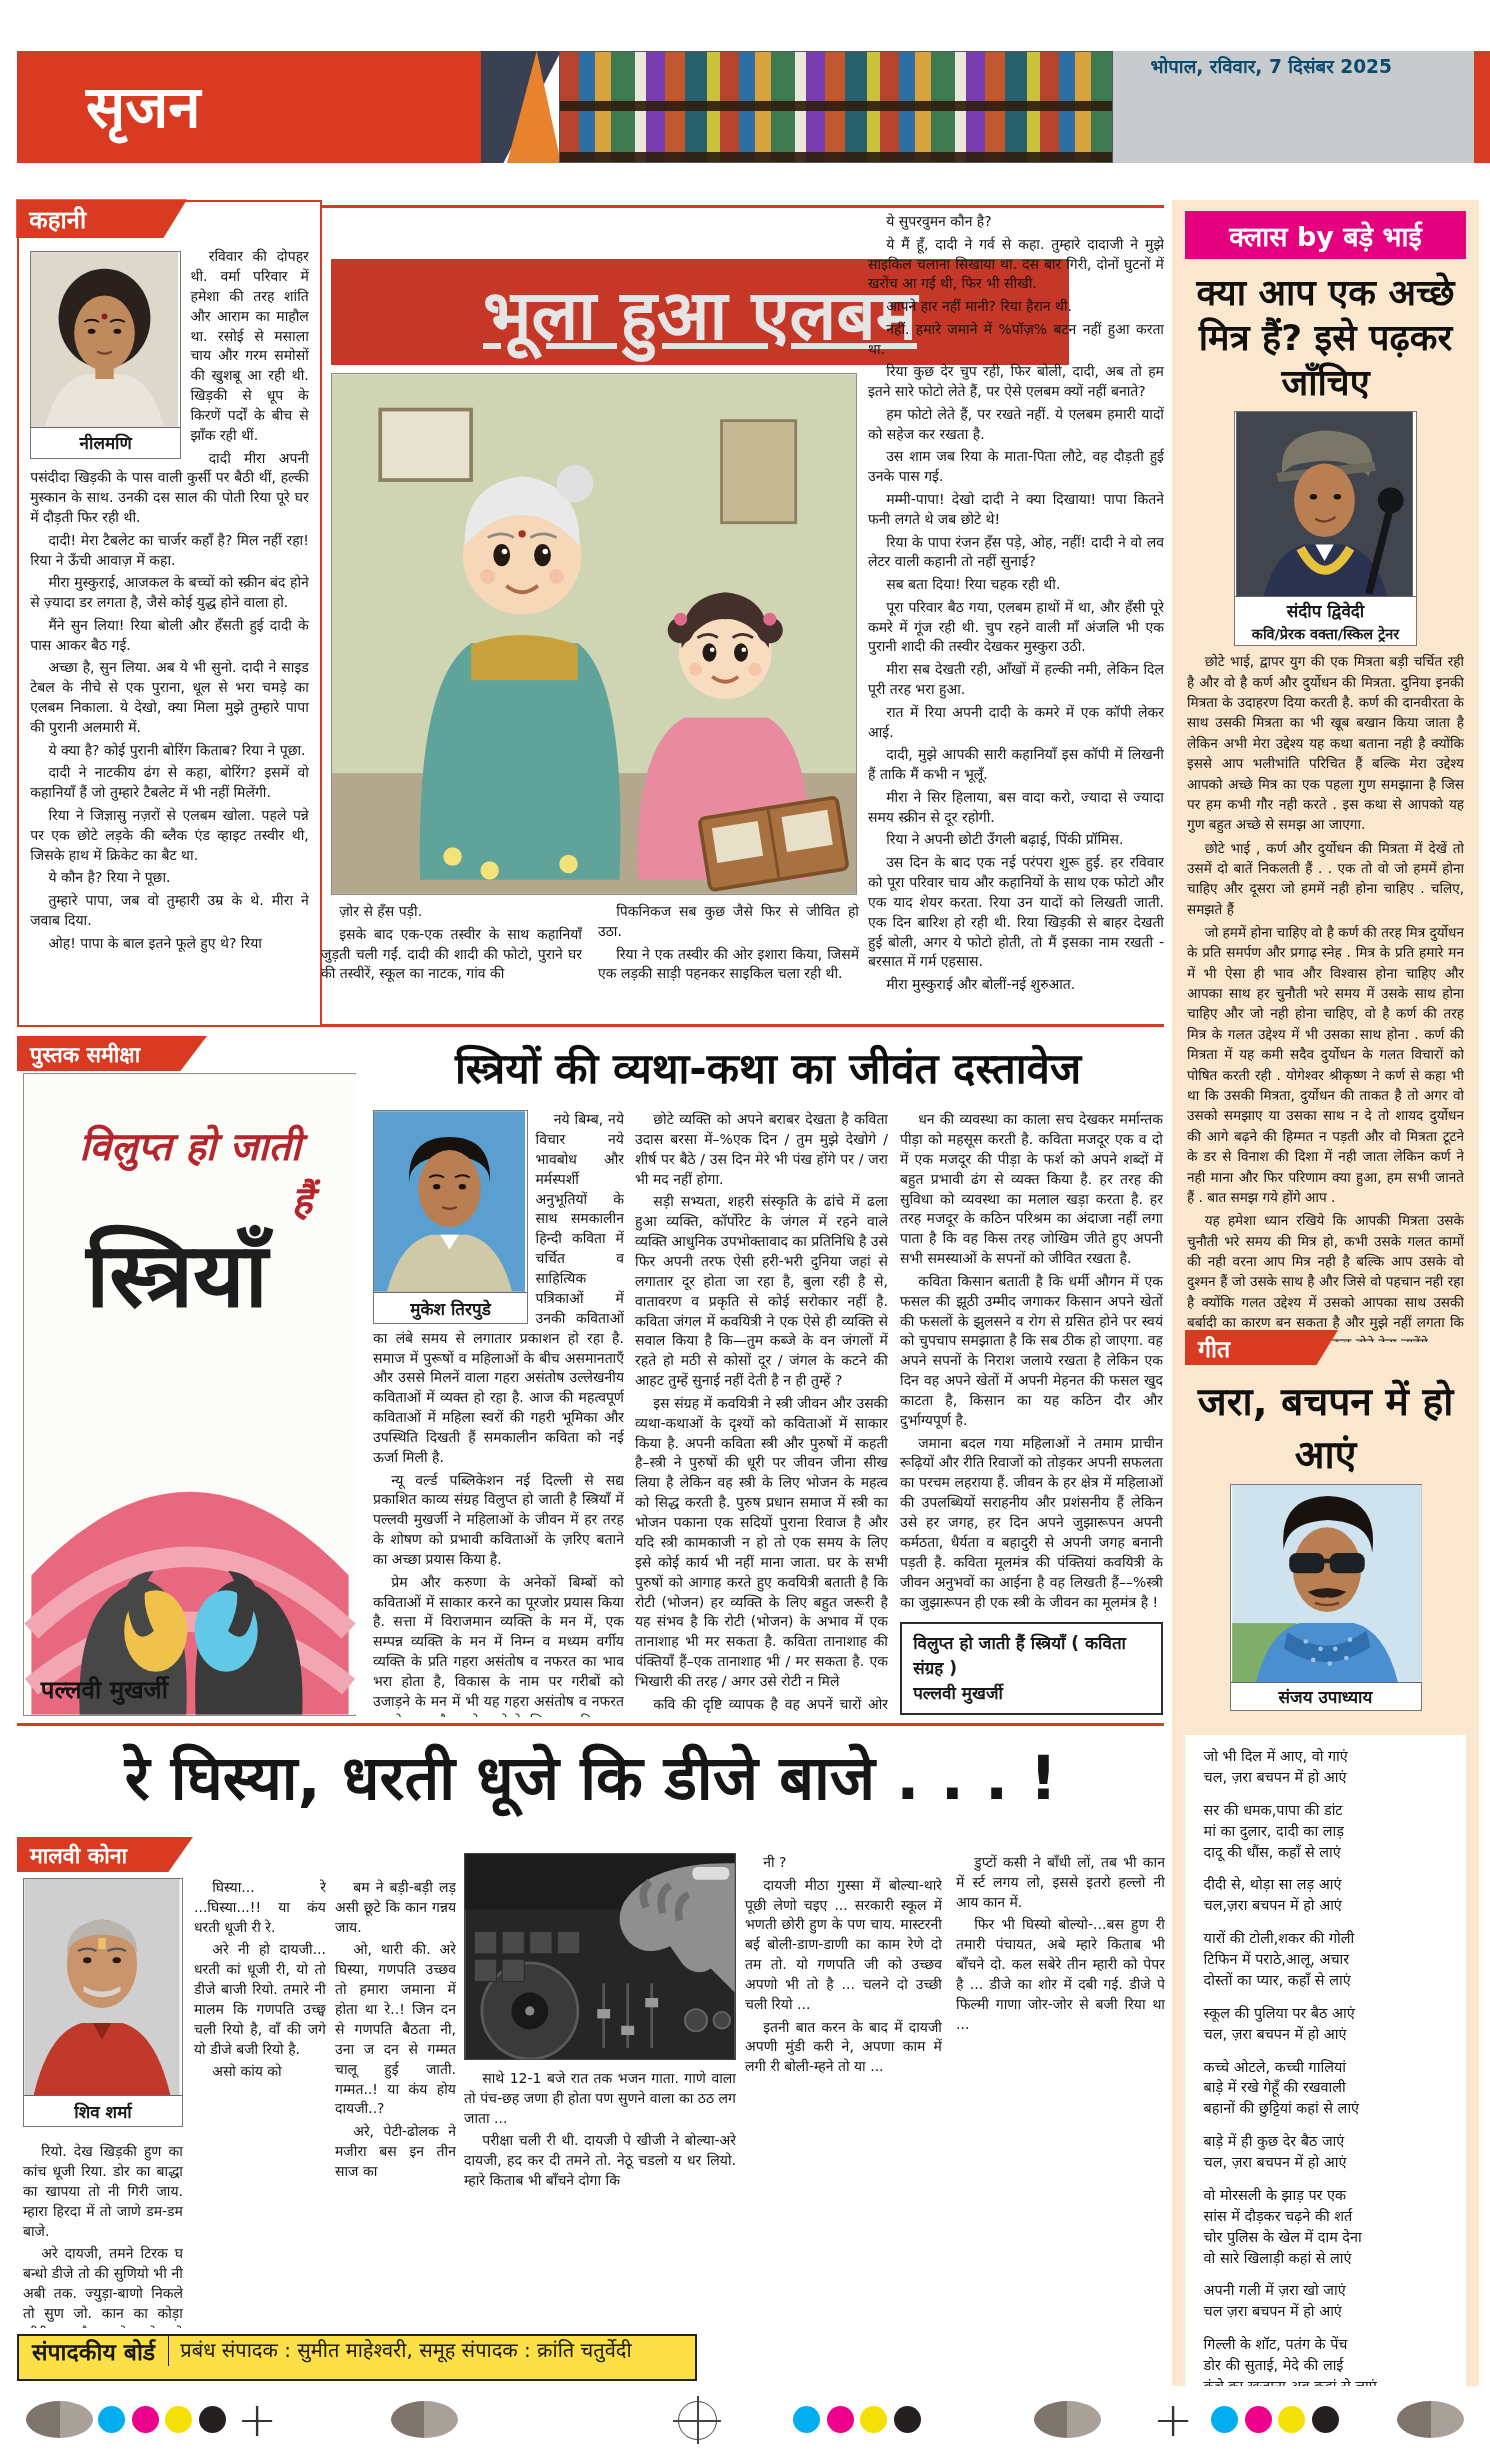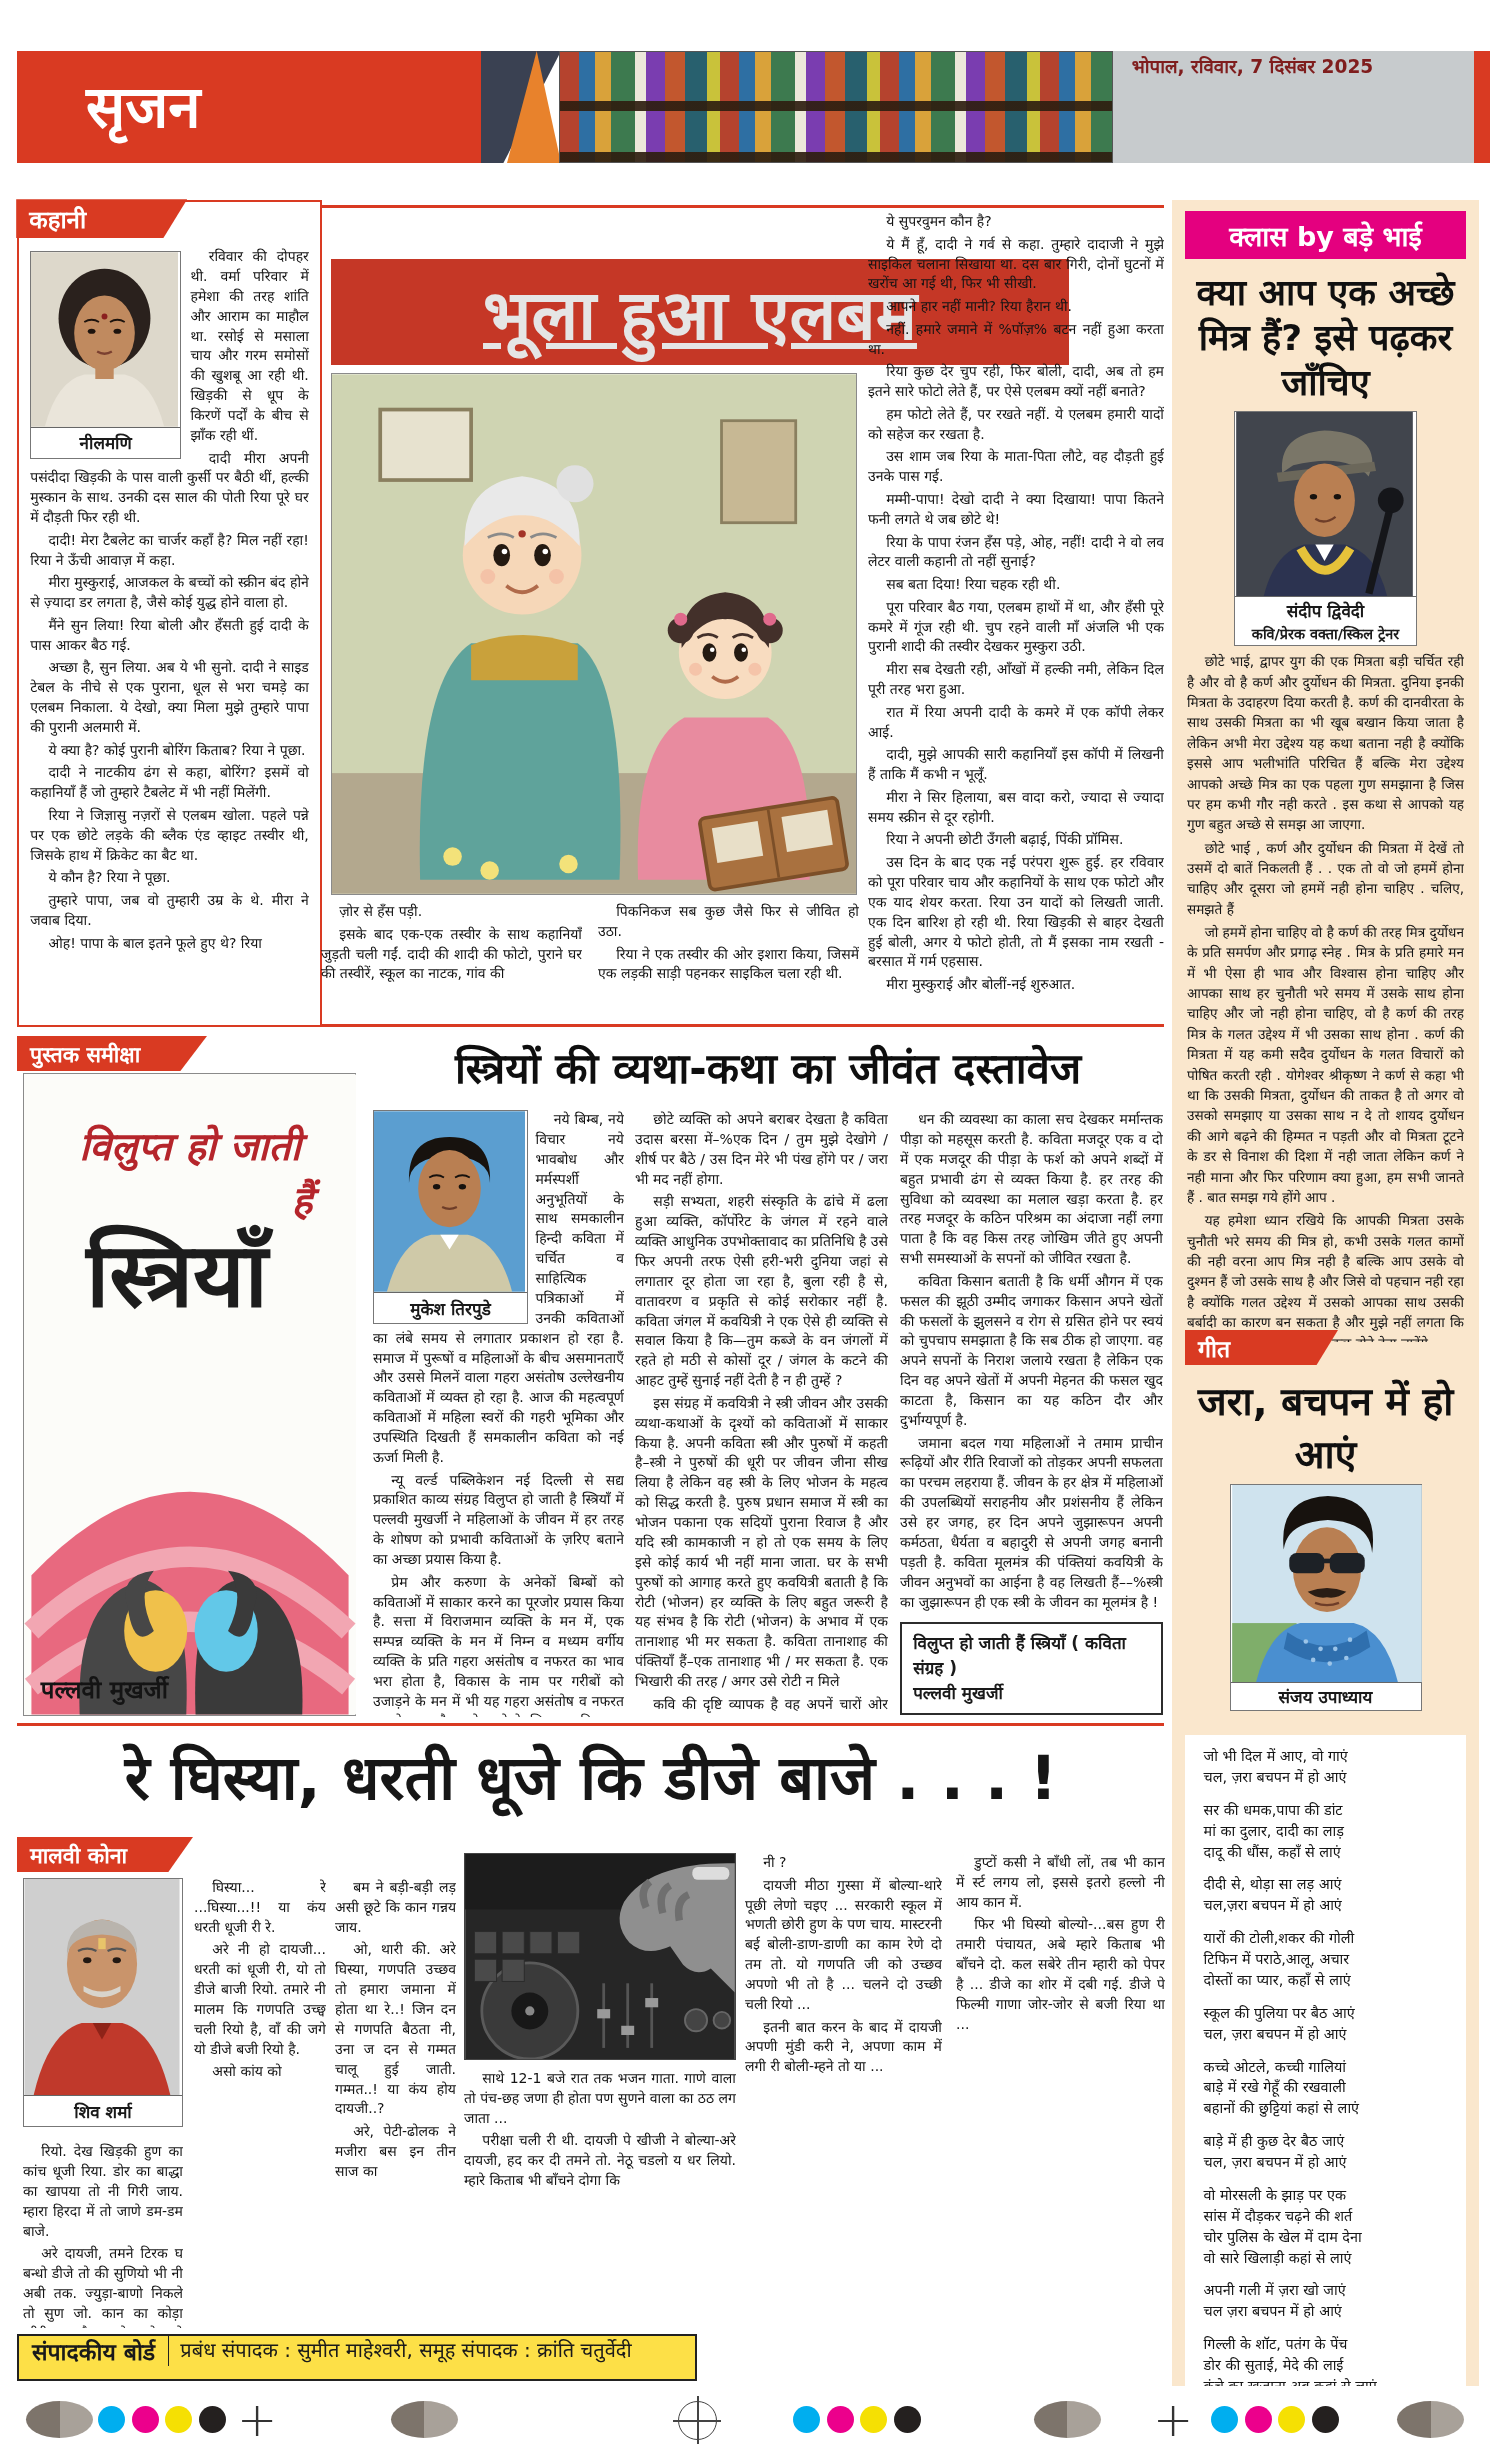--- a/index.html
+++ b/index.html
@@ -20,21 +20,21 @@
                        rgba(46,30,16,.92) 46% 55%, rgba(46,30,16,0) 55% 100%),
        repeating-linear-gradient(90deg,#b5432e 0 18.6px,#2e6fa3 18.6px 35px,#d9a23a 35px 51px,
          #3d7a4f 51px 75px,#ece7da 75px 86px,#7a3db0 86px 105px,#c2572e 105px 125px,
          #28606e 125px 147px,#c9c23a 147px 160px);
      border:0.9px solid #555;box-sizing:border-box;}
   .hdr-gray{left:1113px;top:51px;width:361px;height:112px;background:#c7cbcd;}
   .mast-row{display:flex;justify-content:flex-end;align-items:center;gap:11.2px;padding:15px 17px 0 0;}
   .mast-name{font-size:41px;font-weight:bold;color:#101010;line-height:1;}
   .mast-page{width:52px;height:52px;background:#17181c;color:#fff;font-size:32px;font-weight:bold;
              display:flex;align-items:center;justify-content:center;}
-  .mast-date{text-align:center;font-size:18.6px;font-weight:bold;color:#7f1d1d;padding-right:82px;margin-top:1.9px;}
+  .mast-date{text-align:right;font-size:18.6px;font-weight:bold;color:#0c4a6e;padding-right:82px;margin-top:1.9px;}
   .hdr-strip{left:1474px;top:51px;width:16px;height:112px;background:#d93a22;}
   
   .red-rule{background:#d93a22;height:2.8px;}
   .tab{background:#d93a22;color:#fff;font-weight:bold;display:flex;align-items:center;
        clip-path:polygon(0 0,100% 0,86% 100%,0 100%);padding-left:13px;}
   .body-text p{margin:0 0 2.8px 0;font-size:14px;line-height:1.42;text-align:justify;
                text-indent:1.3em;color:#141414;}
   .caption{display:block;text-align:center;font-weight:bold;font-size:17px;padding:3.7px 1.9px;
            border-top:0.9px solid #666;background:#fff;}
   .photo-box{border:1.4px solid #777;background:#fff;box-sizing:border-box;}

